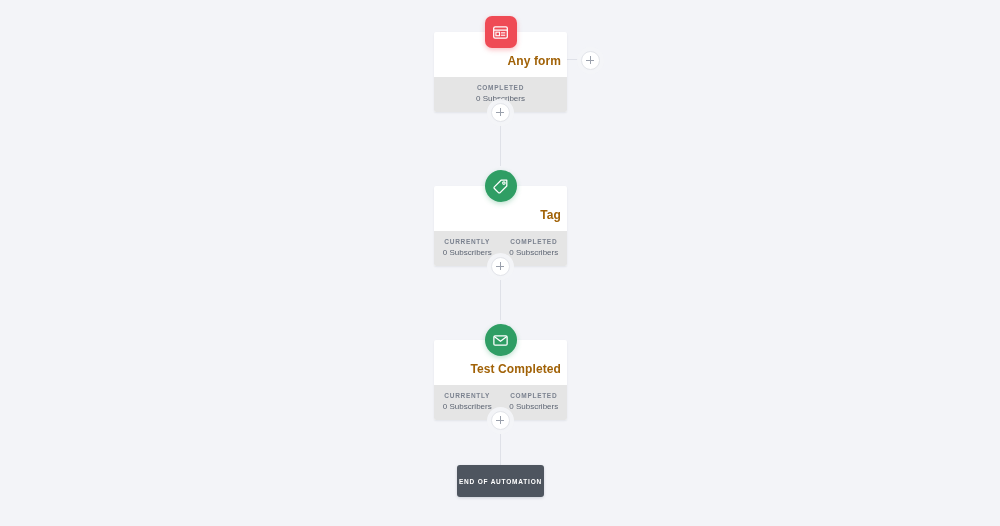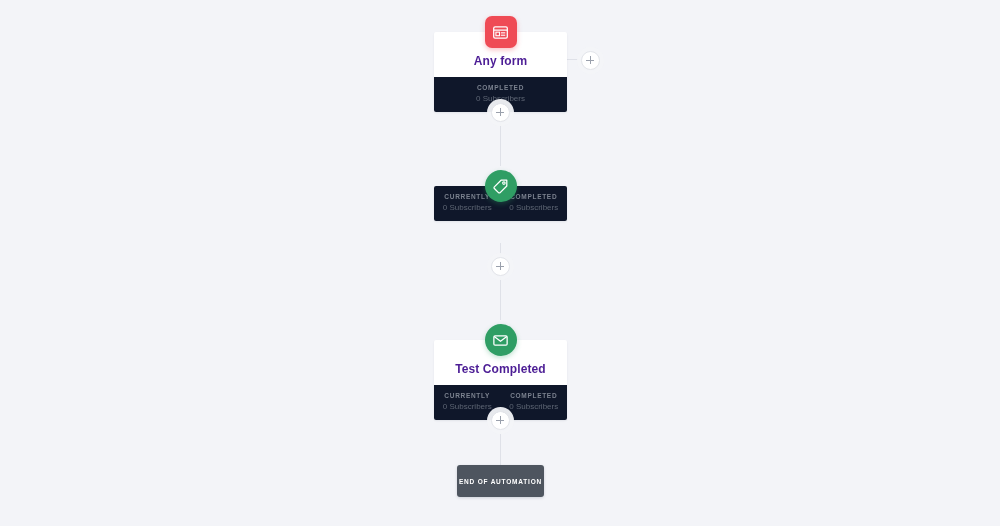--- a/index.html
+++ b/index.html
@@ -96,31 +96,31 @@
     box-shadow: 0 2px 5px rgba(47,158,100,0.30);
   }
   .node-body {
     position: relative;
     background: #ffffff;
     border-radius: 2px;
     box-shadow: 0 1px 2px rgba(60,70,90,0.09);
     overflow: hidden;
   }
   .node-title {
-    text-align: center;
+    text-align: right;
     font-size: 12px;
     font-weight: bold;
-    color: #4c1d95;
+    color: #a16207;
     padding: 22px 6px 9px 6px;
     line-height: 14px;
     letter-spacing: 0.1px;
   }
   .node-stats {
     display: flex;
-    background: #0f172a;
+    background: #e5e5e5;
     padding: 6px 0 7px 0;
   }
   .stat {
     flex: 1 1 0;
     text-align: center;
     min-width: 0;
   }
   .stat-label {
     font-size: 6.5px;
     font-weight: bold;
@@ -198,20 +198,21 @@
   <div class="plus" style="left:491px;top:103px;"></div>
 
   <div class="node" style="top:186px;">
     <div class="node-icon circ">
       <svg width="17" height="17" viewBox="0 0 20 20" aria-hidden="true">
         <path d="M10.6 2.6 H17.4 V9.4 L9.6 17.2 a1.4 1.4 0 0 1 -2 0 L2.8 12.4 a1.4 1.4 0 0 1 0 -2 Z" fill="none" stroke="#ffffff" stroke-width="1.5" stroke-linejoin="round"></path>
         <circle cx="14" cy="6" r="1.5" fill="none" stroke="#ffffff" stroke-width="1.3"></circle>
       </svg>
     </div>
     <div class="node-body">
+      <div class="node-title">Tag</div>
       <div class="node-stats">
         <div class="stat">
           <div class="stat-label">Currently</div>
           <div class="stat-value">0 Subscribers</div>
         </div>
         <div class="stat">
           <div class="stat-label">Completed</div>
           <div class="stat-value">0 Subscribers</div>
         </div>
       </div>

